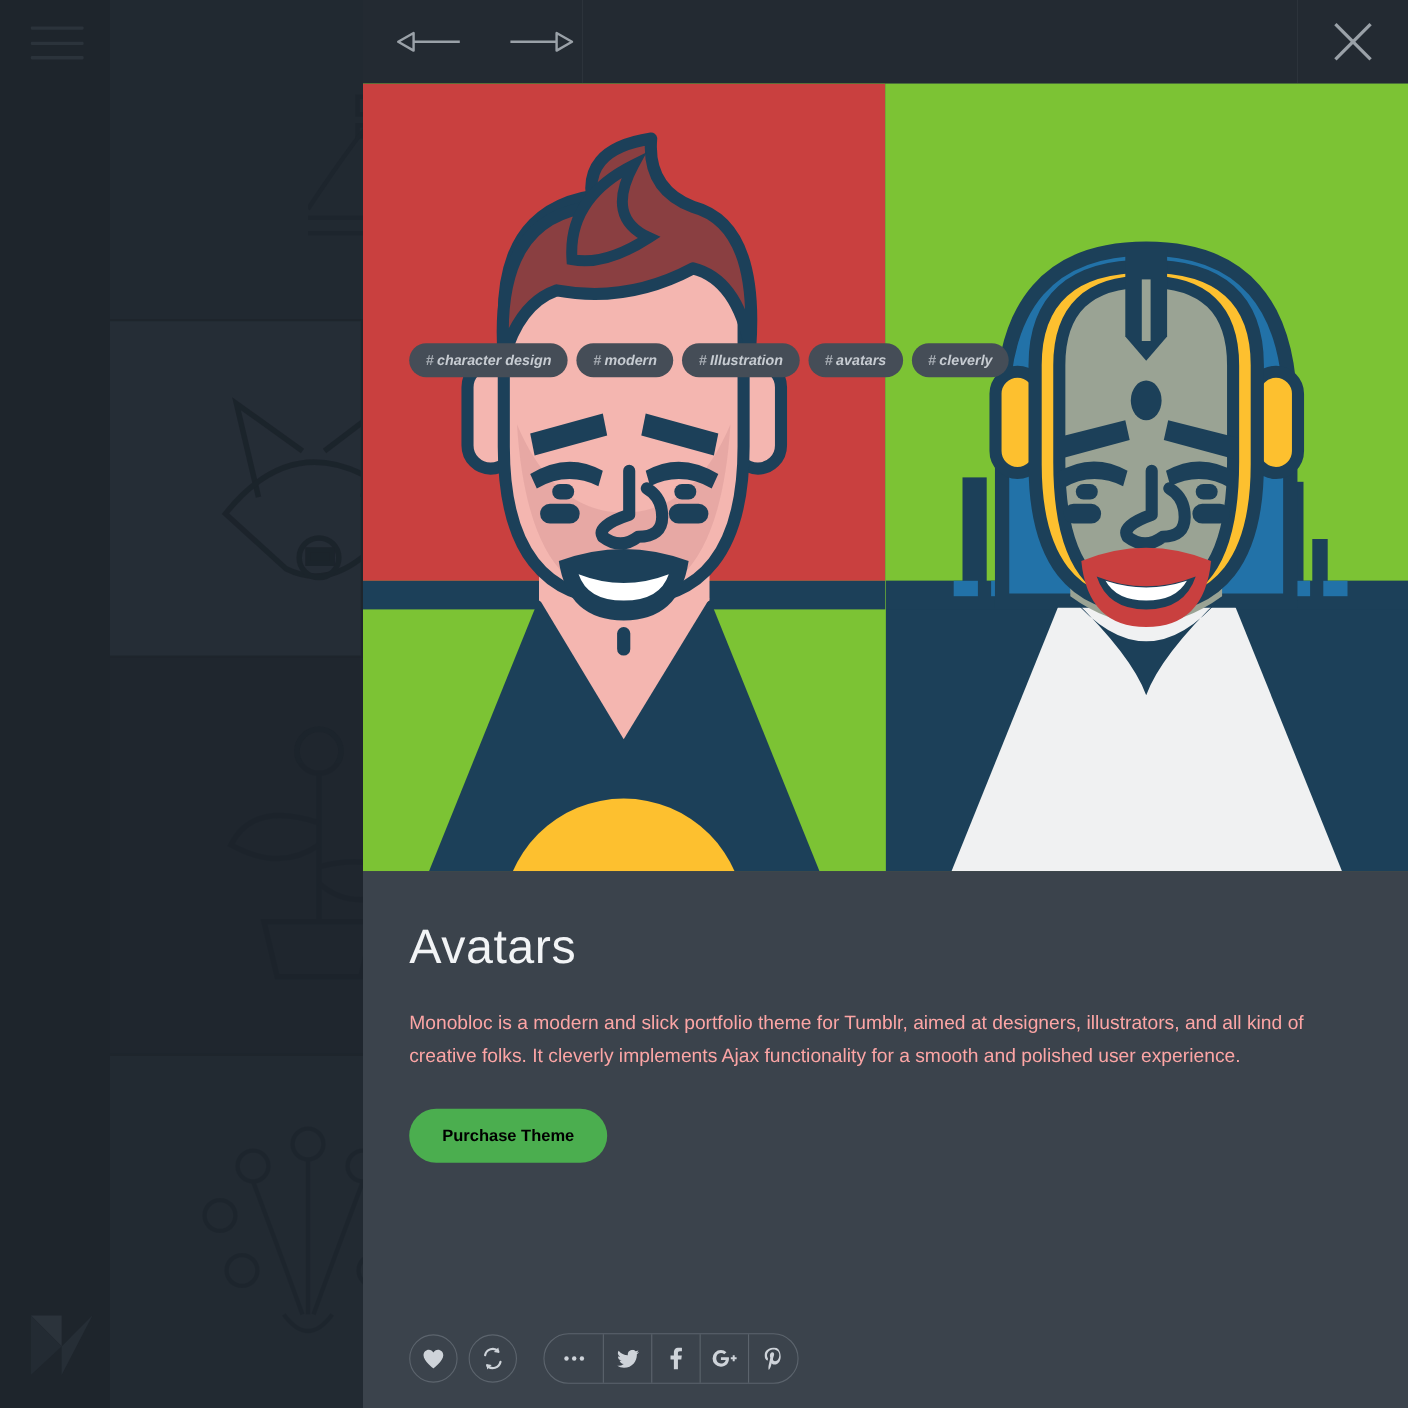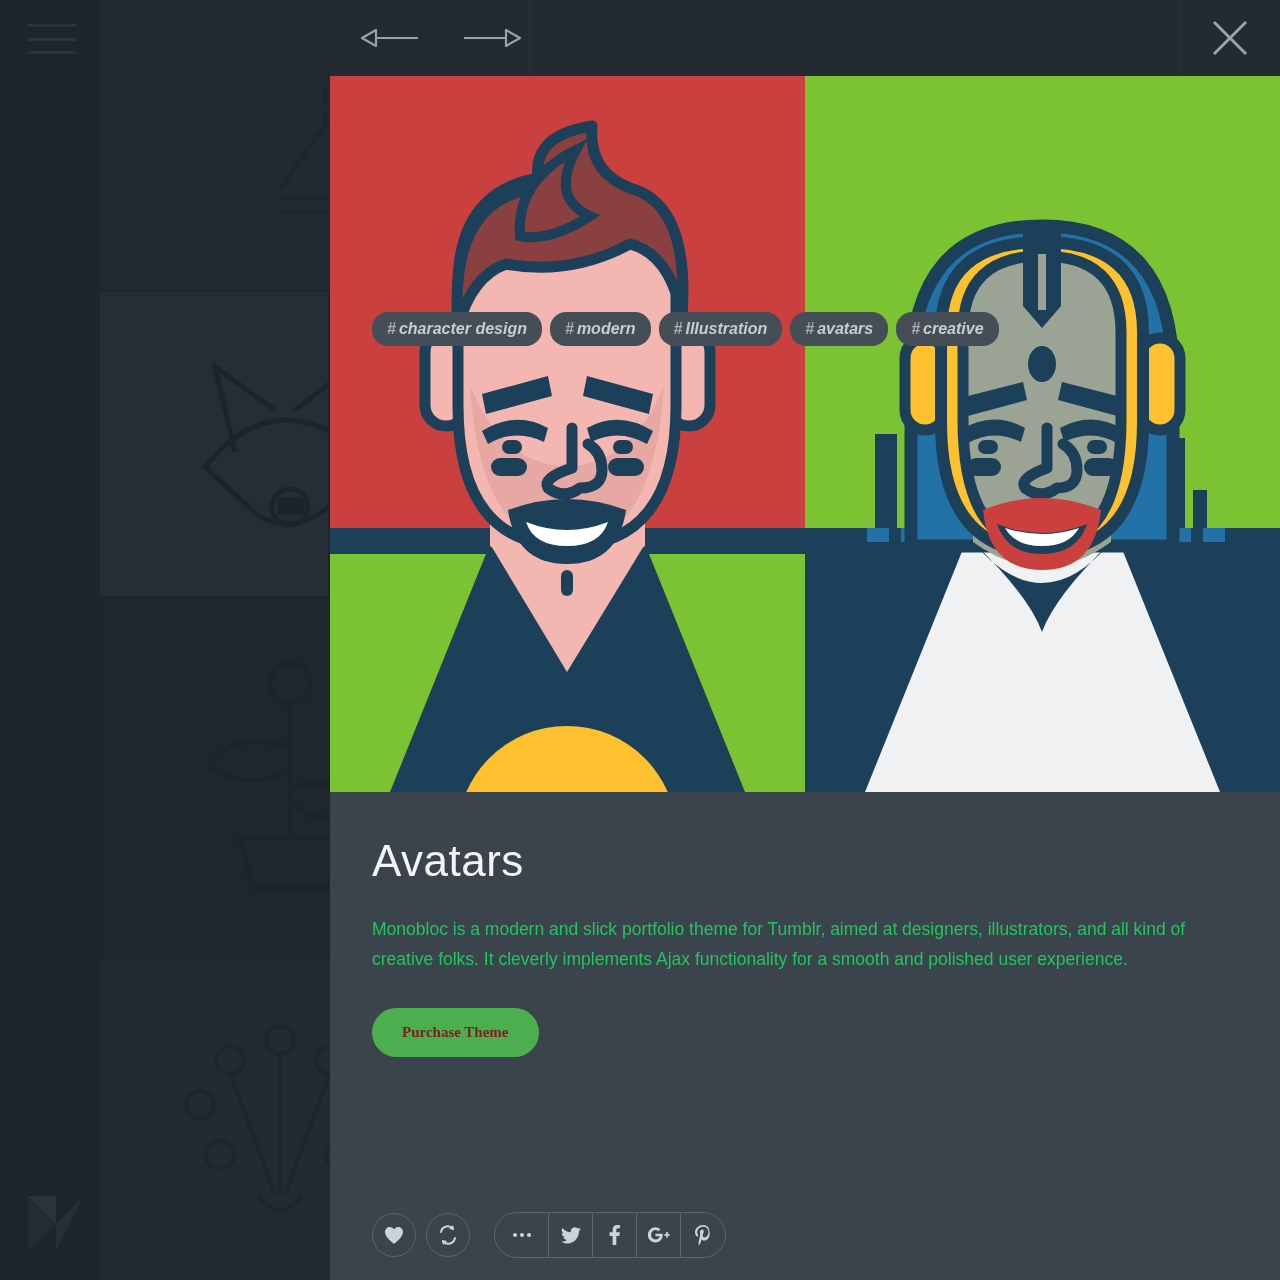--- a/index.html
+++ b/index.html
@@ -98,46 +98,46 @@
   .lb-title {
     font-size: 44px;
     font-weight: 400;
     color: #f2f4f6;
     letter-spacing: .5px;
     margin-bottom: 28px;
   }
   .lb-desc {
     font-size: 17.5px;
     line-height: 1.72;
-    color: #22c55e;
+    color: #fca5a5;
     max-width: 850px;
     margin-bottom: 34px;
   }
   .purchase-btn {
     display: inline-block;
     background: #4BAE4F;
-    color: #7f1d1d;
+    color: #000000;
     font-size: 15px;
     font-weight: bold;
     padding: 16px 30px;
     border: none;
     border-radius: 26px;
     cursor: pointer;
-    font-family: Liberation Serif, serif;
+    font-family: Liberation Sans, sans-serif;
   }
 
   .tag-row {
     position: absolute;
     left: 42px; top: 312px;
     display: flex; gap: 8px; flex-wrap: wrap;
   }
   .tag {
     background: #454d57;
     color: #c7ccd2;
-    font-size: 16px;
+    font-size: 13px;
     font-style: italic;
     font-weight: bold;
     padding: 8px 15px;
     border-radius: 16px;
     cursor: pointer;
     white-space: nowrap;
   }
   .tag .hash { opacity: .75; margin-right: 3px; }
 
   .action-row {
@@ -391,21 +391,21 @@
     <h1 class="lb-title">Avatars</h1>
     <p class="lb-desc">Monobloc is a modern and slick portfolio theme for Tumblr, aimed at designers, illustrators, and all kind of creative folks. It cleverly implements Ajax functionality for a smooth and polished user experience.</p>
     <button class="purchase-btn">Purchase Theme</button>
   </div>
 
   <div class="tag-row">
     <span class="tag"><span class="hash">#</span><span>character design</span></span>
     <span class="tag"><span class="hash">#</span><span>modern</span></span>
     <span class="tag"><span class="hash">#</span><span>Illustration</span></span>
     <span class="tag"><span class="hash">#</span><span>avatars</span></span>
-    <span class="tag"><span class="hash">#</span><span>creative</span></span>
+    <span class="tag"><span class="hash">#</span><span>cleverly</span></span>
   </div>
 
   <div class="action-row">
     <div class="circle-btn">
       <svg width="20" height="19" viewBox="0 0 20 19">
         <path d="M10 18 C10 18 1 11.6 1 6.1 C1 3 3.3 1 5.8 1 C7.6 1 9.2 2.1 10 3.6 C10.8 2.1 12.4 1 14.2 1 C16.7 1 19 3 19 6.1 C19 11.6 10 18 10 18 Z" fill="#ced3d9"></path>
       </svg>
     </div>
     <div class="circle-btn">
       <svg width="22" height="22" viewBox="0 0 22 22">

